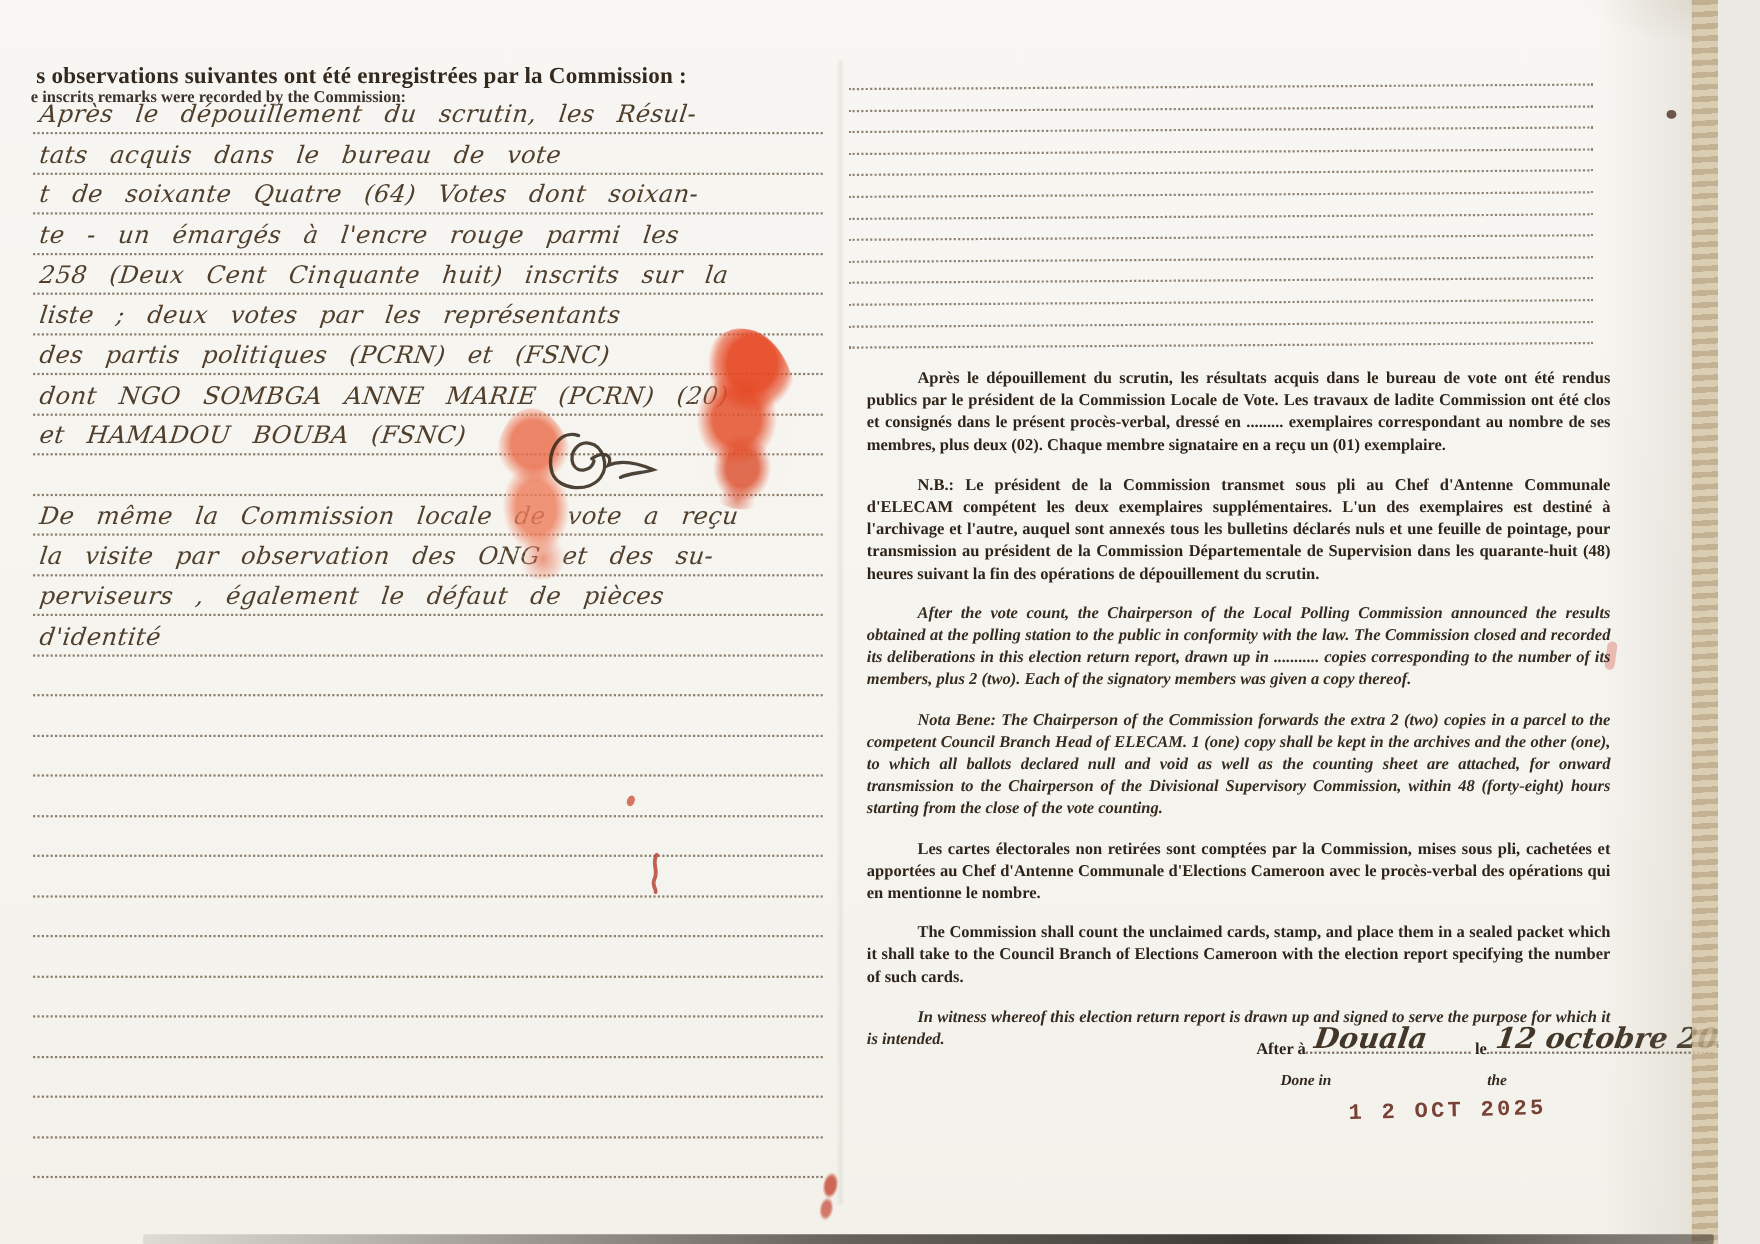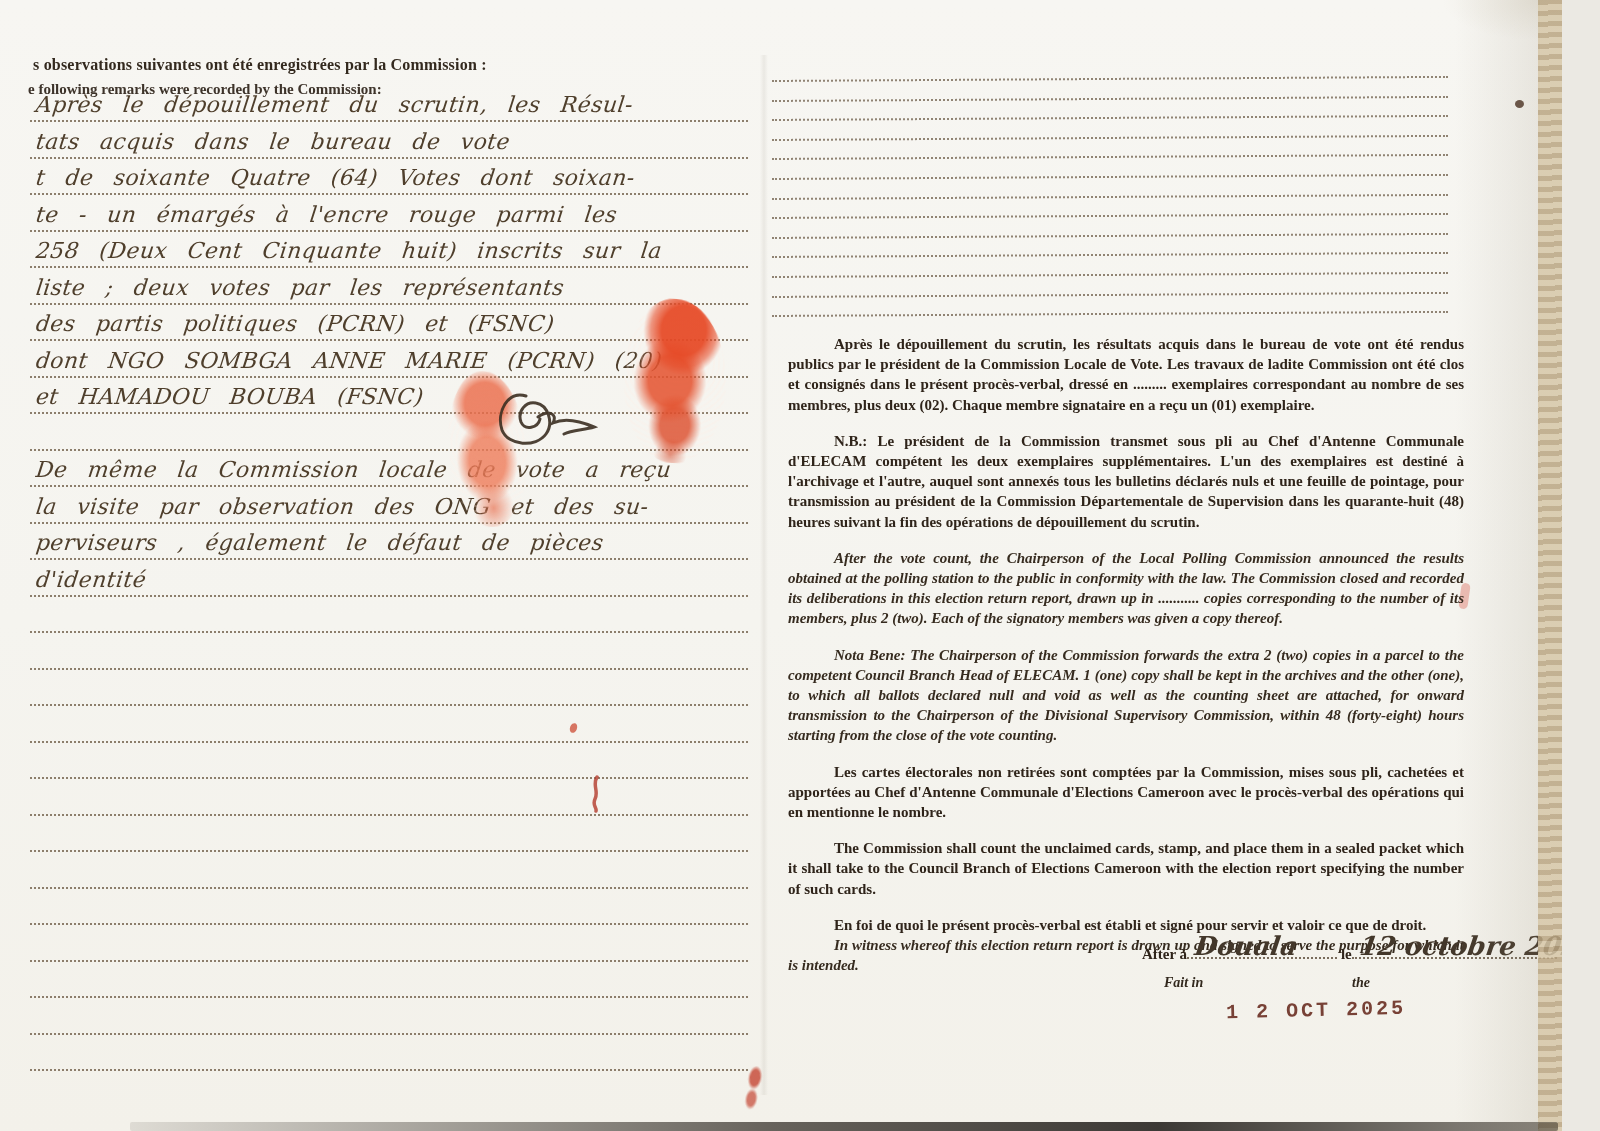--- a/index.html
+++ b/index.html
@@ -1,20 +1,20 @@
 <!DOCTYPE html>
 <html><head>
 <meta charset="utf-8">
 <style>
   html,body{margin:0;padding:0;background:#e9e7e1;}
   .scan{position:relative;width:1600px;height:1131px;overflow:hidden;
         background:linear-gradient(180deg,#f7f6f2 0%,#f5f4ef 55%,#f3f1ea 100%);
         font-family:"Liberation Serif",serif;}
   
-  .hdr-fr{position:absolute;left:33px;top:56px;font-size:16px;font-weight:700;color:#33291e;letter-spacing:.2px;}
+  .hdr-fr{position:absolute;left:33px;top:56px;font-size:21px;font-weight:700;color:#33291e;letter-spacing:.2px;}
   .hdr-en{position:absolute;left:28px;top:81px;font-size:15px;font-weight:600;color:#3d332a;}
   .rule{position:absolute;left:30px;width:718px;height:0;border-bottom:2px dotted rgba(110,92,70,.78);}
   .rrule{position:absolute;left:772px;width:676px;height:0;border-bottom:2px dotted rgba(104,88,66,.72);transform:rotate(-.35deg);transform-origin:left center;}
   .hw{position:absolute;left:36px;width:714px;height:32px;line-height:32px;white-space:nowrap;
       font-family:"DejaVu Serif",serif;font-style:italic;font-size:22px;color:#4f3f2c;
       transform:skewX(-7deg);word-spacing:13px;letter-spacing:.4px;}
   
   .fp{position:absolute;pointer-events:none;}
   .fp-big{left:624px;top:299px;width:102px;height:164px;transform:rotate(3deg);
     background:
@@ -73,21 +73,21 @@
           background:linear-gradient(90deg, rgba(70,62,52,.12), rgba(48,43,36,.72) 45%, rgba(35,32,28,.88) 72%, rgba(62,56,46,.55));}
   .corner-shade{position:absolute;right:38px;top:0;width:160px;height:60px;
           background:radial-gradient(80% 90% at 85% 0%, rgba(180,165,135,.18), transparent 75%);}
 </style>
 </head>
 <body>
 
 <div class="scan">
 
   <div class="hdr-fr">s observations suivantes ont été enregistrées par la Commission :</div>
-  <div class="hdr-en">e following remarks were recorded by the Commission:</div>
+  <div class="hdr-en">e inscrits remarks were recorded by the Commission:</div>
   <div id="left-rules">
       <div class="rule" style="top: 120px;"></div>
       <div class="rule" style="top: 156.5px;"></div>
       <div class="rule" style="top: 193px;"></div>
       <div class="rule" style="top: 229.5px;"></div>
       <div class="rule" style="top: 266px;"></div>
       <div class="rule" style="top: 302.5px;"></div>
       <div class="rule" style="top: 339px;"></div>
       <div class="rule" style="top: 375.5px;"></div>
       <div class="rule" style="top: 412px;"></div>
@@ -156,29 +156,28 @@
       <div class="rrule" style="top: 315.2px;"></div>
     </div>
 
   <div class="rp">
     <p class="p">Après le dépouillement du scrutin, les résultats acquis dans le bureau de vote ont été rendus publics par le président de la Commission Locale de Vote. Les travaux de ladite Commission ont été clos et consignés dans le présent procès-verbal, dressé en ......... exemplaires correspondant au nombre de ses membres, plus deux (02). Chaque membre signataire en a reçu un (01) exemplaire.</p>
     <p class="p"><span class="lead">N.B.:</span><span> Le président de la Commission transmet sous pli au Chef d'Antenne Communale d'ELECAM compétent les deux exemplaires supplémentaires. L'un des exemplaires est destiné à l'archivage et l'autre, auquel sont annexés tous les bulletins déclarés nuls et une feuille de pointage, pour transmission au président de la Commission Départementale de Supervision dans les quarante-huit (48) heures suivant la fin des opérations de dépouillement du scrutin.</span></p>
     <p class="p en">After the vote count, the Chairperson of the Local Polling Commission announced the results obtained at the polling station to the public in conformity with the law. The Commission closed and recorded its deliberations in this election return report, drawn up in ........... copies corresponding to the number of its members, plus 2 (two). Each of the signatory members was given a copy thereof.</p>
     <p class="p en"><span class="lead">Nota Bene:</span><span> The Chairperson of the Commission forwards the extra 2 (two) copies in a parcel to the competent Council Branch Head of ELECAM. 1 (one) copy shall be kept in the archives and the other (one), to which all ballots declared null and void as well as the counting sheet are attached, for onward transmission to the Chairperson of the Divisional Supervisory Commission, within 48 (forty-eight) hours starting from the close of the vote counting.</span></p>
     <p class="p">Les cartes électorales non retirées sont comptées par la Commission, mises sous pli, cachetées et apportées au Chef d'Antenne Communale d'Elections Cameroon avec le procès-verbal des opérations qui en mentionne le nombre.</p>
     <p class="p">The Commission shall count the unclaimed cards, stamp, and place them in a sealed packet which it shall take to the Council Branch of Elections Cameroon with the election report specifying the number of such cards.</p>
-    <p class="p tight">En foi de quoi le présent procès-verbal est établi et signé pour servir et valoir ce que de droit.</p>
     <p class="p en tight">In witness whereof this election return report is drawn up and signed to serve the purpose for which it is intended.</p>
   </div>
 
   <div class="fait-row">
     <span>After à</span><span class="dotspan" style="width:150px;"><span class="handw">Douala</span></span>
     <span>le</span><span class="dotspan" style="width:205px;"><span class="handw">12 octobre 2025</span></span>
   </div>
-  <div class="done-in">Fait in</div>
+  <div class="done-in">Done in</div>
   <div class="the-lbl">the</div>
   <div class="stamp">1 2 OCT 2025</div>
 
   <div class="crease"></div>
   <div class="corner-shade"></div>
   <div class="right-shade"></div>
   <div class="right-band"></div>
   <div class="right-rest"></div>
   <div class="bottom-band"></div>
 </div>

